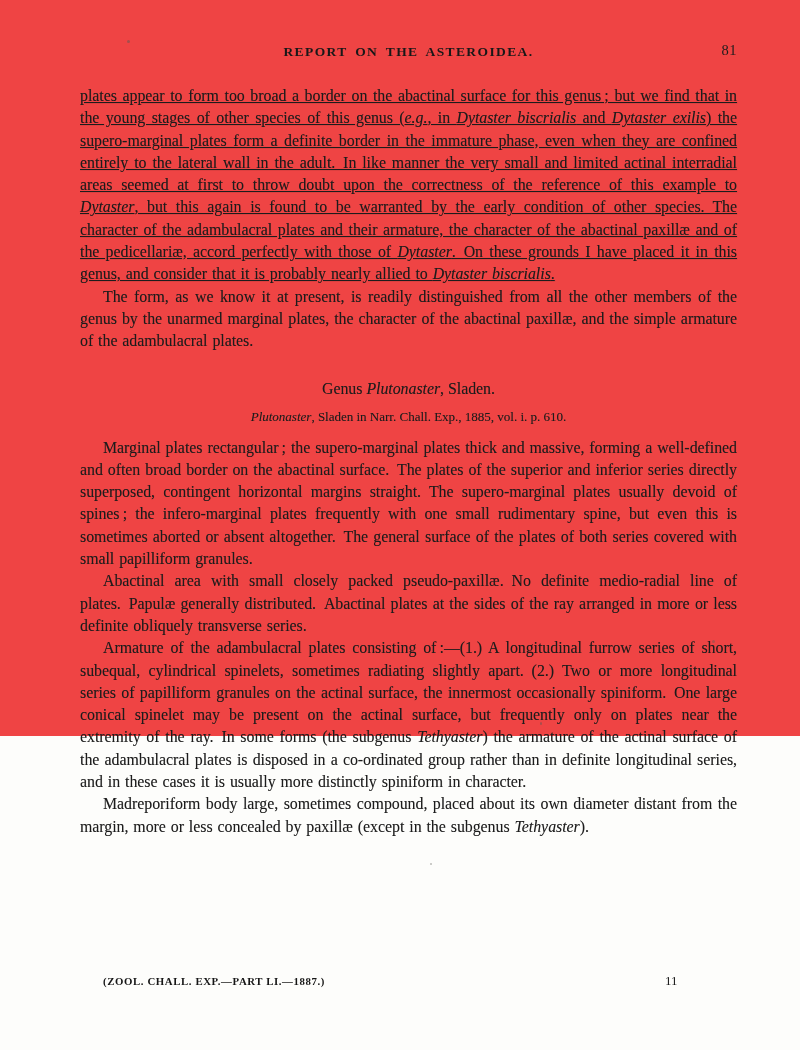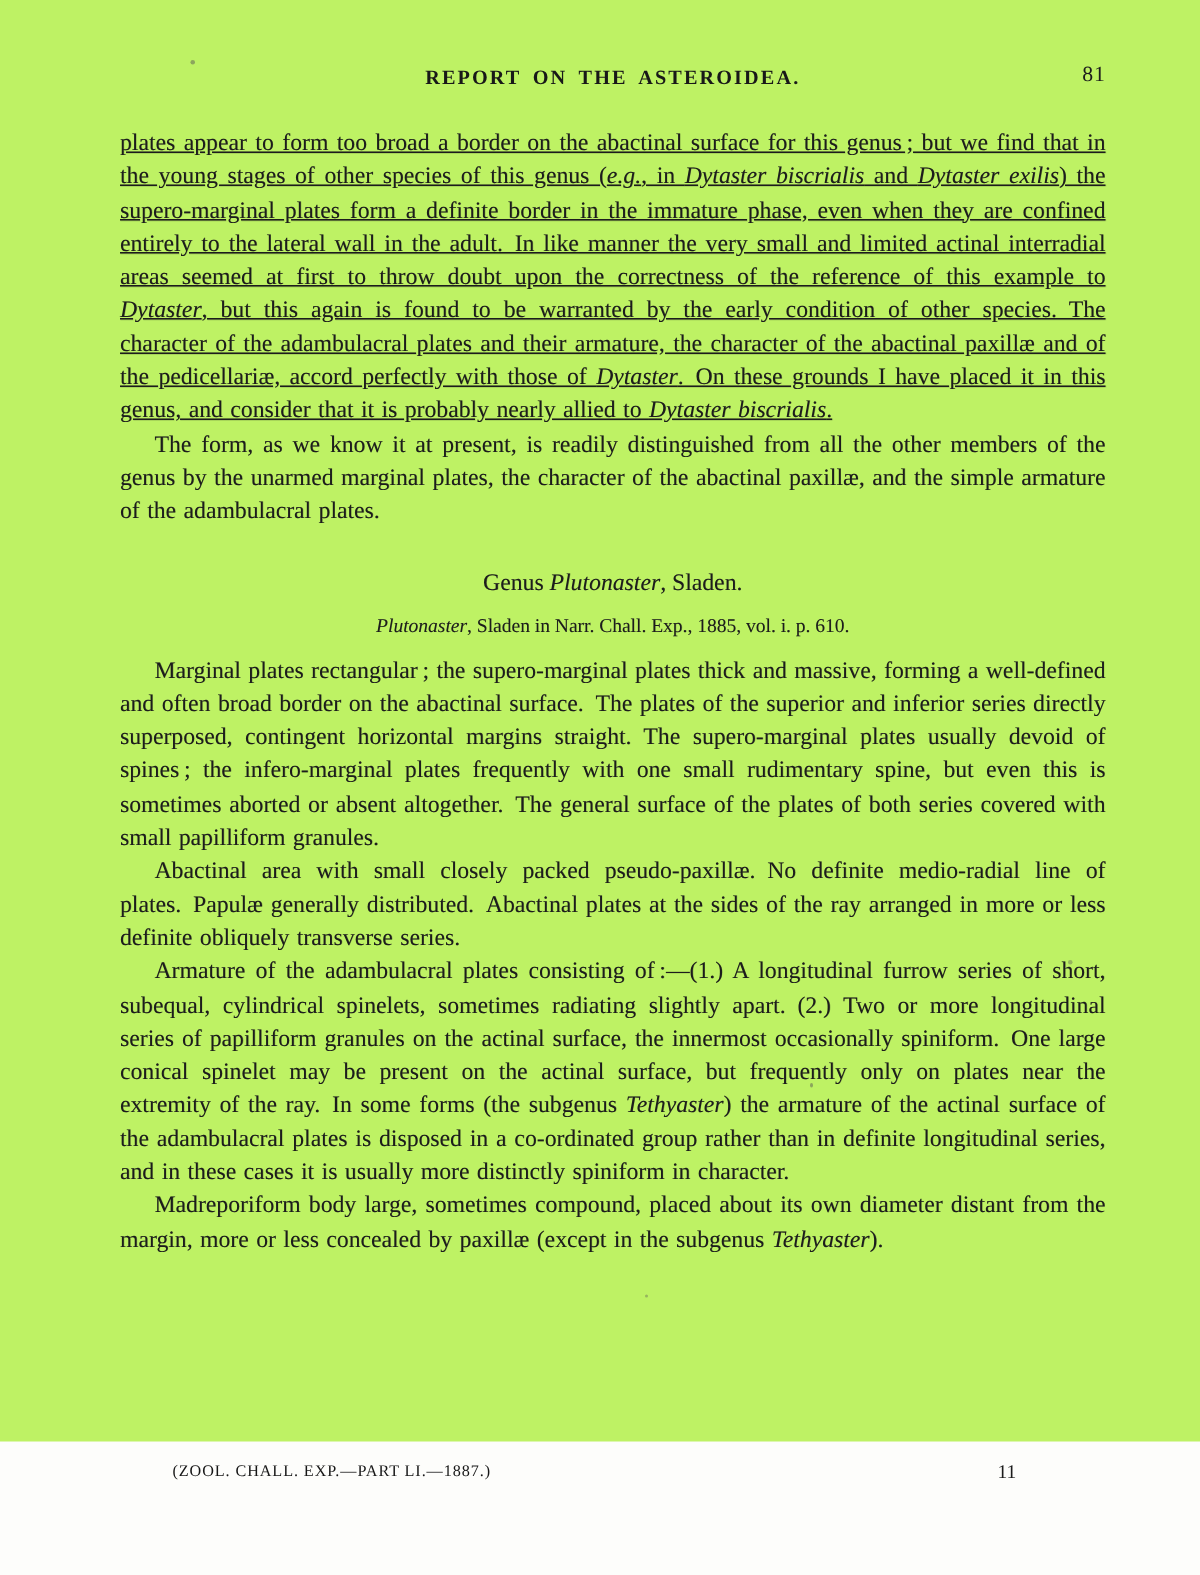--- a/index.html
+++ b/index.html
@@ -6,22 +6,22 @@
   html, body { margin: 0; padding: 0; }
   body {
     width: 800px; height: 1050px;
     background: #fdfdfb;
     font-family: "Liberation Serif", serif;
     color: #1c1c1c;
     overflow: hidden;
   }
   .page {
     position: relative;
-    width: 800px; height: 961px;
-    background: #bef264;
+    width: 800px; height: 736px;
+    background: #ef4444;
   }
   .content {
     position: absolute;
     left: 80px; top: 44px;
     width: 657px;
   }
   .running-head {
     position: relative;
     height: 18px;
     margin-bottom: 23px;
@@ -69,24 +69,23 @@
   }
   .footer {
     position: absolute;
     left: 0; right: 0; top: 973px;
     height: 20px;
   }
   .footer-signature {
     position: absolute;
     left: 103px; top: 2px;
     font-size: 10.8px;
-    font-weight: normal;
+    font-weight: bold;
     letter-spacing: 0.6px;
     color: #161616;
-    margin-left: 12px;
   }
   .footer-sheet-number {
     position: absolute;
     left: 665px; top: 0;
     font-size: 13px;
   }
   .speck {
     position: absolute;
     border-radius: 50%;
     background: #5a5a55;

